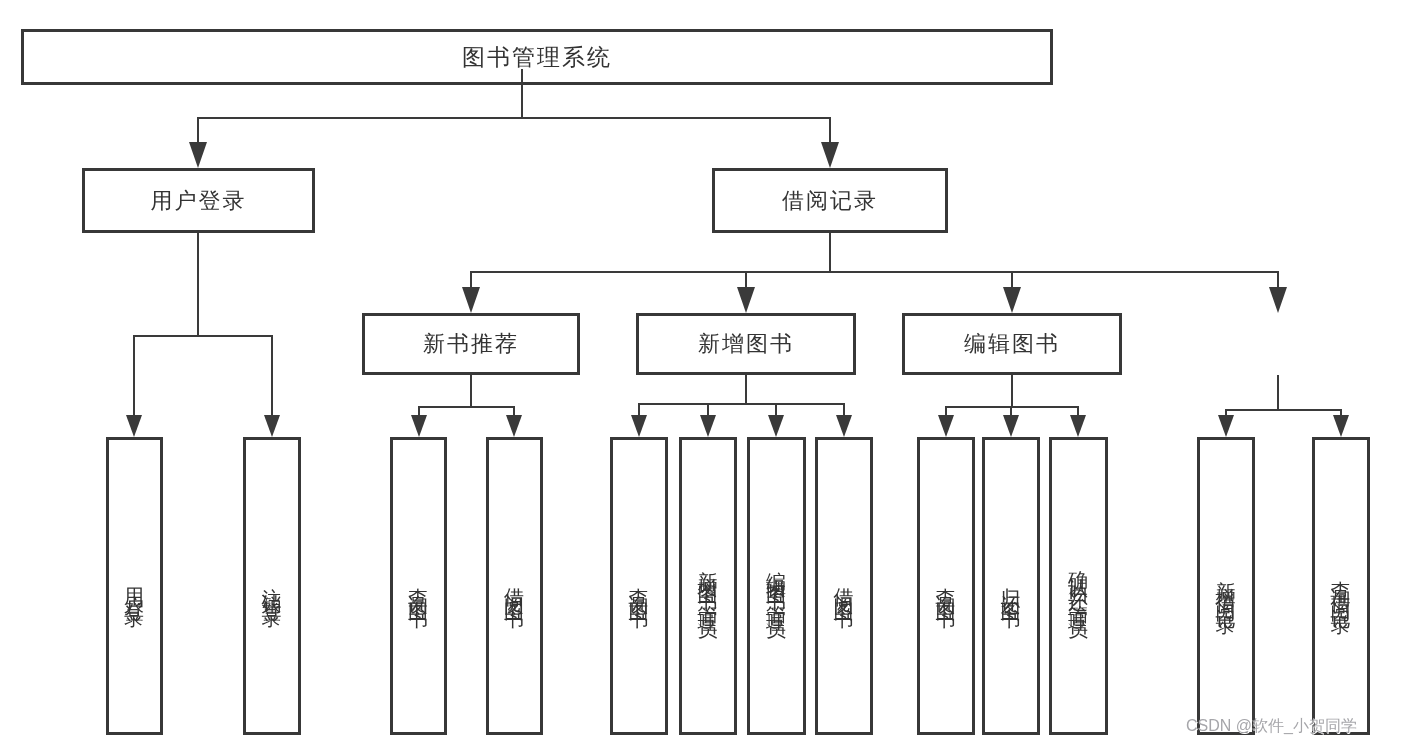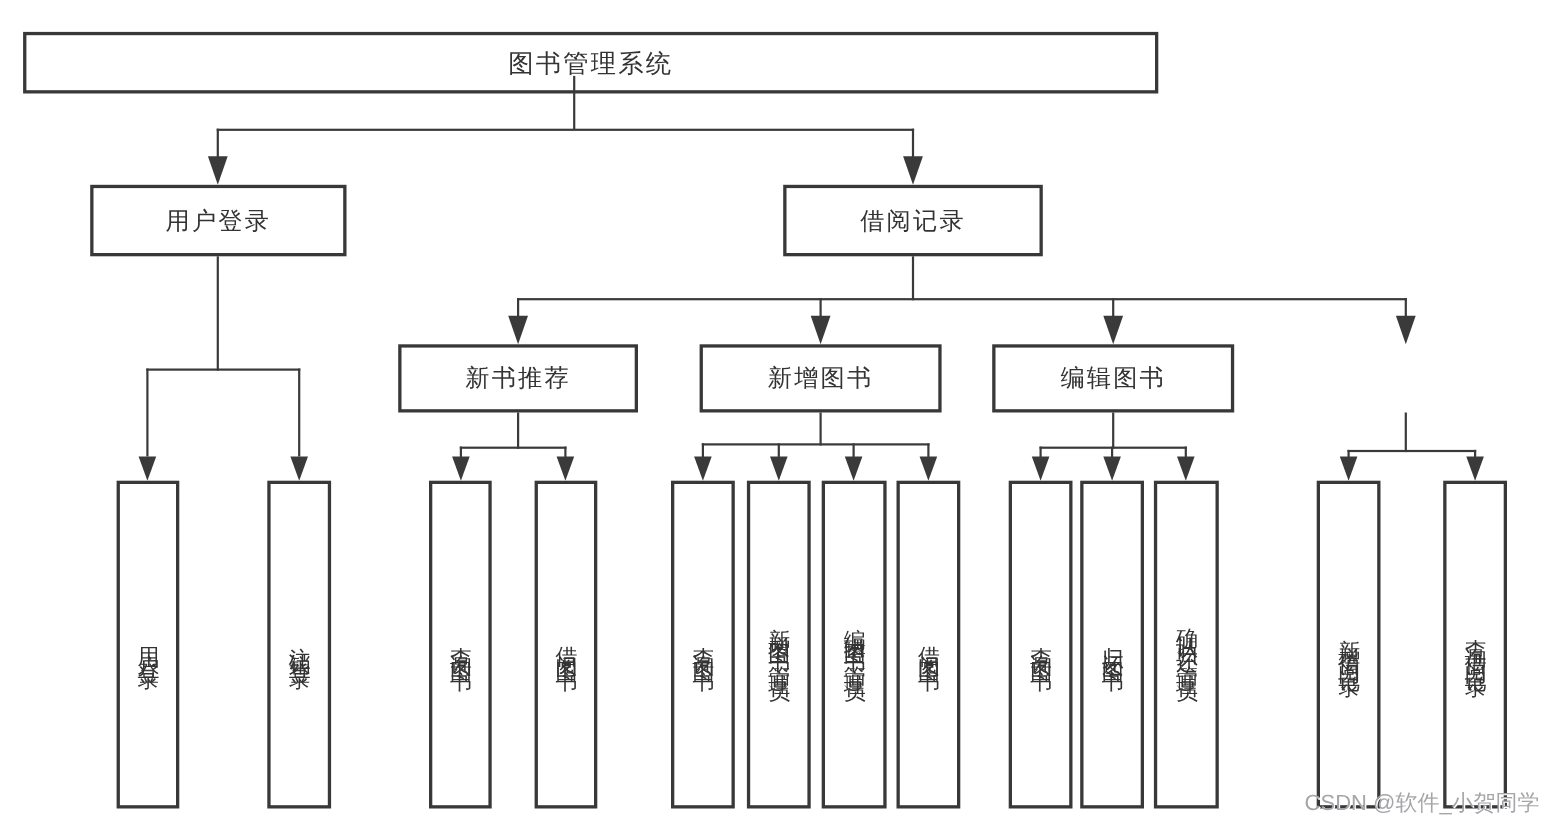--- a/index.html
+++ b/index.html
@@ -21,21 +21,21 @@
   .line{position:absolute;background:#3a3a3a;}
   .arrow{
     position:absolute;width:0;height:0;
     border-left:9px solid transparent;border-right:9px solid transparent;
     border-top:26px solid #3a3a3a;
   }
   .arrow.sm{
     border-left-width:8px;border-right-width:8px;border-top-width:22px;
   }
   .watermark{
-    position:absolute;left:1186px;top:716px;font-size:20px;
+    position:absolute;left:1186px;top:716px;font-size:16px;
     color:#a6a6aa;text-shadow:1px 1px 0 #ffffff;white-space:nowrap;z-index:5;
   }
 </style>
 </head>
 <body>
 
 <div class="stage">
 
   <div class="box root" style="left:21px;top:13px;width:1032px;height:56px;margin-top:16px;">
     <span class="hlabel">图书管理系统</span>

